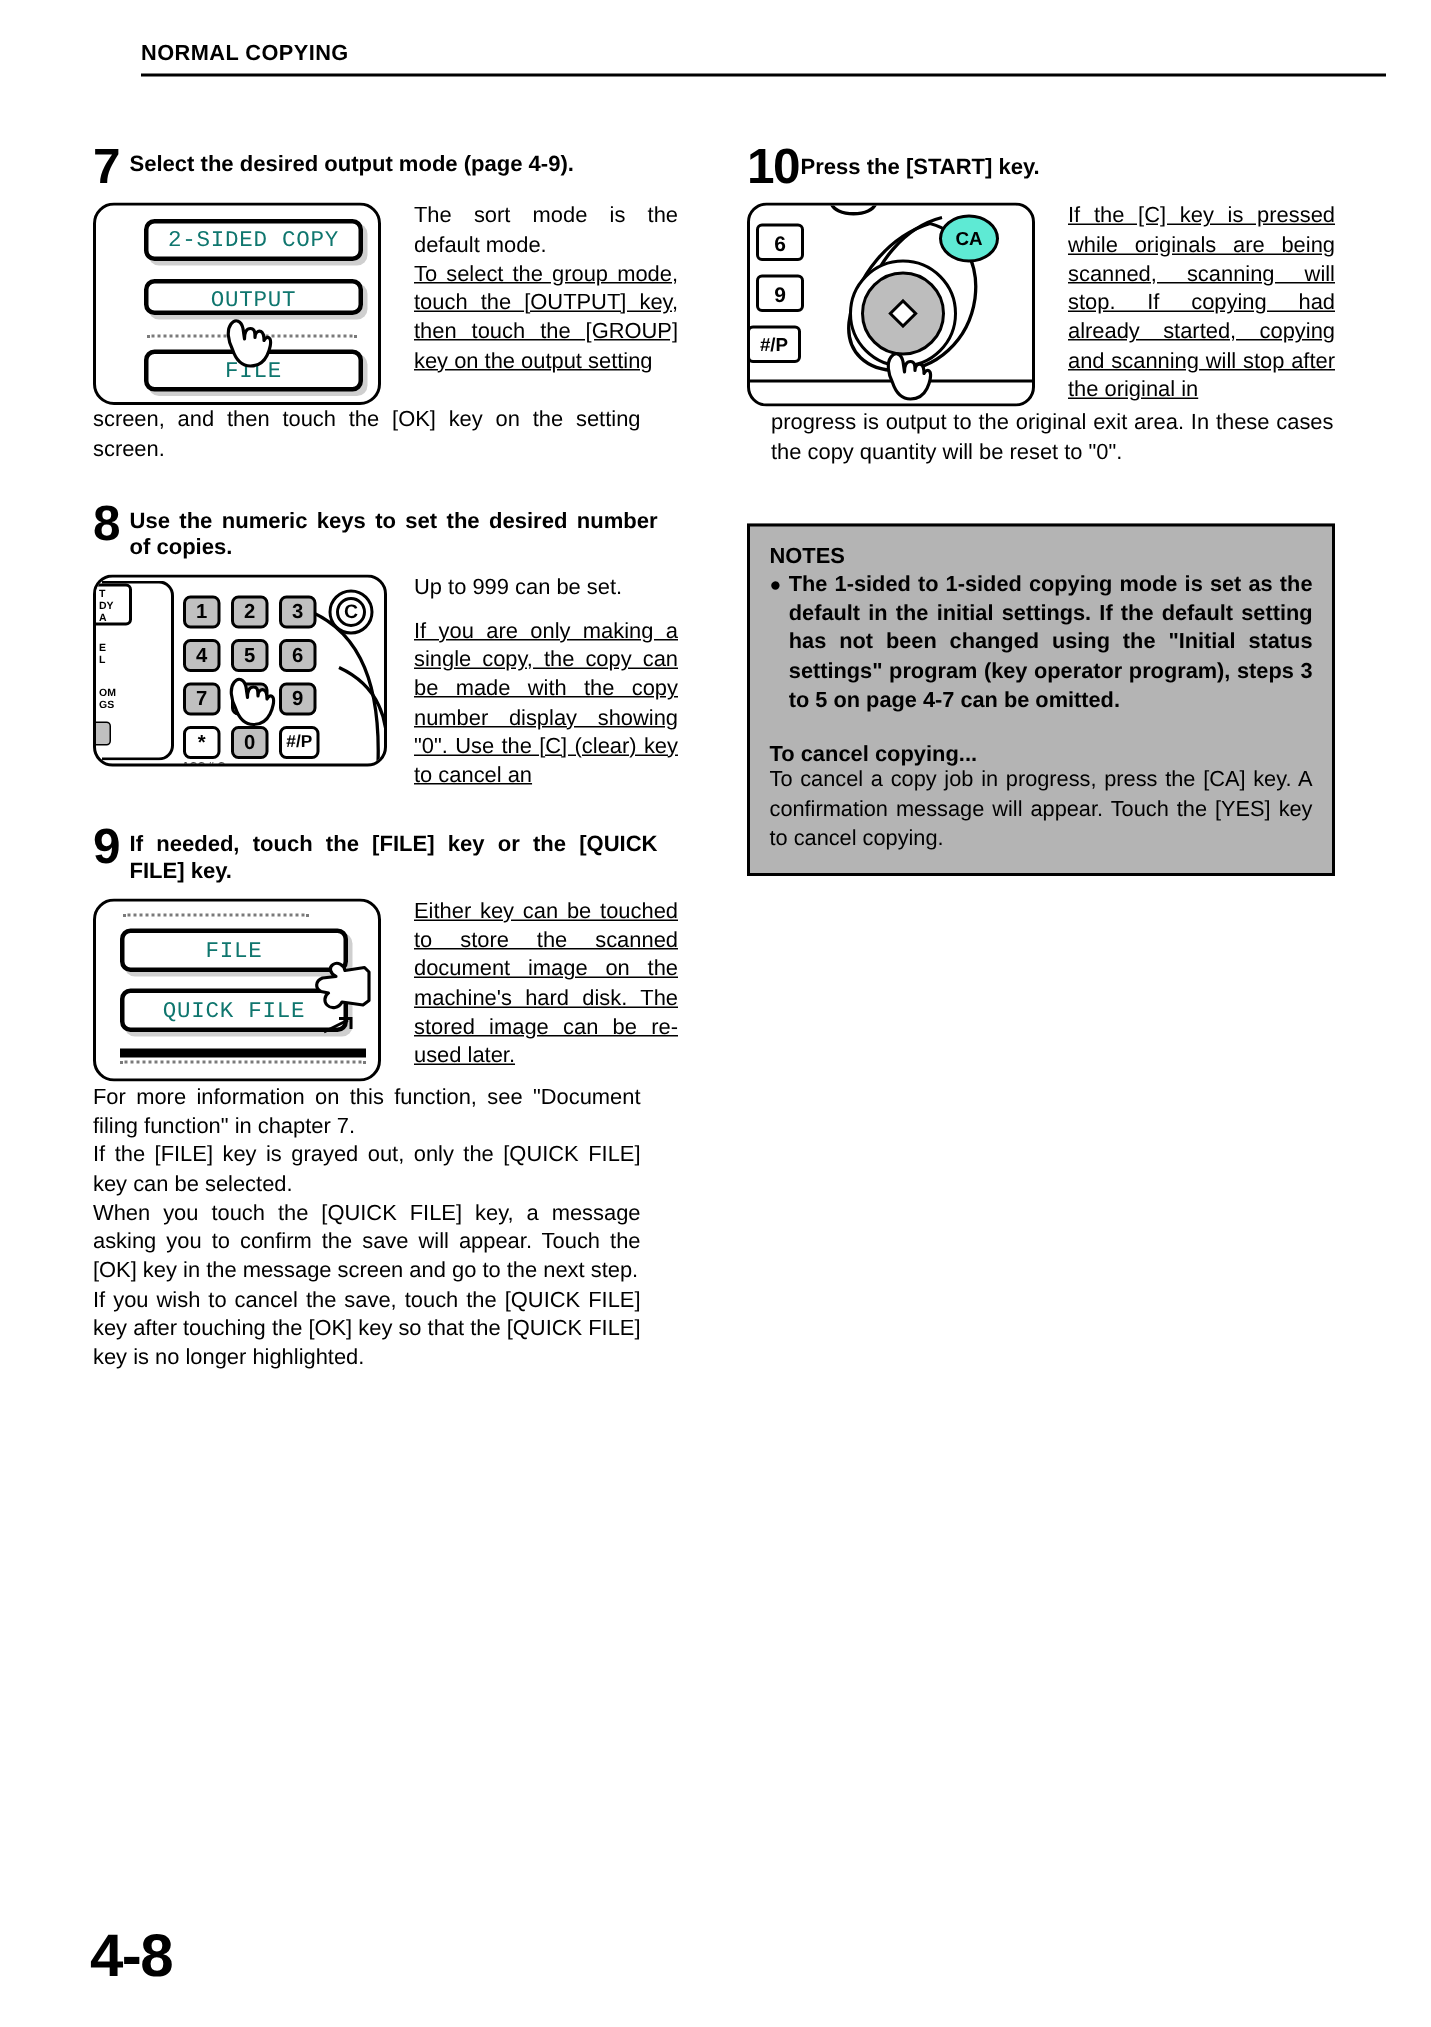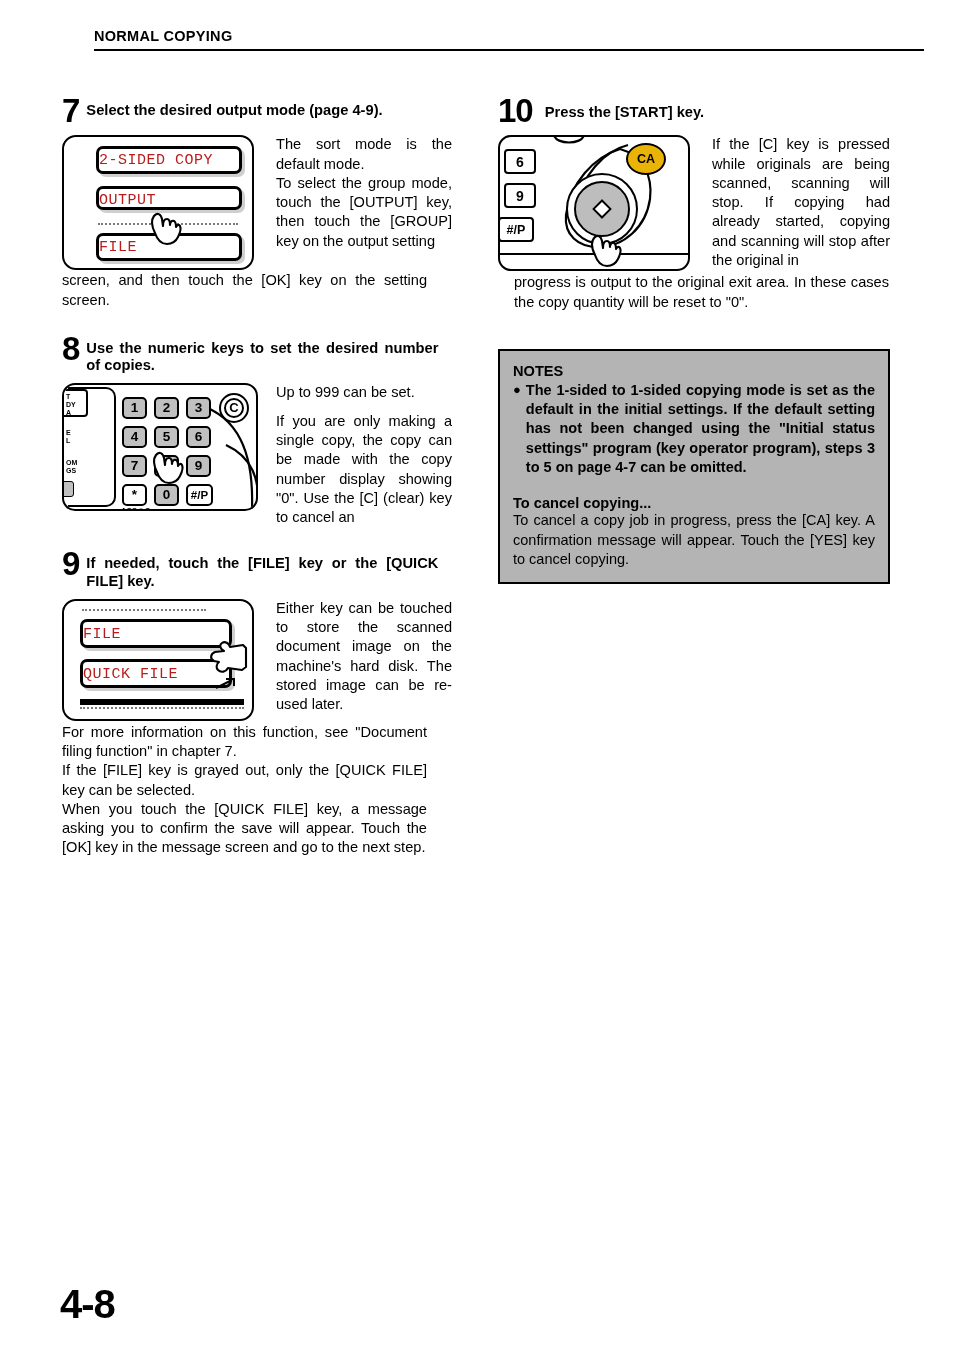--- a/index.html
+++ b/index.html
@@ -28,54 +28,55 @@
   .col-left  { position:absolute; left:62px;  top:100px; width:390px; }
   .col-right { position:absolute; left:498px; top:100px; width:392px; }
 
   
   .step { position:relative; }
   .step-head { display:flex; align-items:flex-start; }
   .step-num {
     font-size: 33px; font-weight: bold; line-height: .92;
     margin-right: 6px; margin-top:-4px; flex:none;
   }
-  .step-num.wide { letter-spacing:-1px; margin-right:12px; }
+  .step-num.wide { letter-spacing:-1px; margin-right:1px; }
   .step-title {
     font-size: 14.7px; font-weight: bold; line-height: 1.18;
     text-align: justify; padding-top:2px;
   }
   .step-title.narrow { width: 352px; }
   .step-title.nj { text-align:left; }
 
   
   .bodytext { font-size: 14.6px; line-height: 1.32; text-align: justify; }
   .bodytext p { margin: 0 0 0 0; }
   .bodytext p + p { margin-top: 0px; }
   .tjust { text-align: justify; text-align-last: left; }
-  .tjust-full { text-align: justify; }
+  .tjust-full { text-align: justify; text-decoration: underline; }
 
   
   .figwrap { overflow: hidden; }
   .fig { float: left; }
   .sidetext { overflow: hidden; }
 
   
   .panel {
     border: 2.5px solid #000;
     border-radius: 14px;
     background: #fff;
     position: relative;
   }
   .lcd-key {
     border: 3px solid #000;
     border-radius: 7px;
     background: #fff;
-    color: #b91c1c;
+    color: #0f766e;
     font-family: "Liberation Mono", monospace;
     font-size: 15px;
+    text-align: center;
     position: relative;
     box-shadow: 3px 3px 0 #cfcfcf;
     letter-spacing: .5px;
   }
   .dotline {
     border-top: 2px dotted #7a7a7a;
   }
   .thickbar { background:#000; height:6px; }
 
   
@@ -122,21 +123,21 @@
   .sk-start-inner {
     position:absolute; border:2.5px solid #000; border-radius:50%;
     background:#bdbdbd; display:flex; align-items:center; justify-content:center;
   }
   .sk-diamond {
     width:14px; height:14px; border:2px solid #000; background:#fff;
     transform: rotate(45deg);
   }
   .sk-ca {
     position:absolute; border:2.5px solid #000; border-radius:50%;
-    background:#eab308; display:flex; align-items:center; justify-content:center;
+    background:#5eead4; display:flex; align-items:center; justify-content:center;
     font-size:12.5px; font-weight:bold;
   }
 
   
   .notes-box {
     border: 2px solid #000;
     background: #b4b4b4;
     padding: 12px 13px 13px 13px;
   }
   .notes-title { font-size:14.6px; font-weight:bold; margin-bottom:2px; }
@@ -289,20 +290,21 @@
         </div>
       </div>
 
       <div class="sidetext bodytext tjust-full" style="width:176px;">Either key can be touched to store the scanned document image on the machine's hard disk. The stored image can be re-used later.</div>
     </div>
 
     <div class="bodytext" style="margin-top:2px; width:365px;">
       <p class="tjust">For more information on this function, see "Document filing function" in chapter 7.</p>
       <p class="tjust">If the [FILE] key is grayed out, only the [QUICK FILE] key can be selected.</p>
       <p class="tjust">When you touch the [QUICK FILE] key, a message asking you to confirm the save will appear. Touch the [OK] key in the message screen and go to the next step.</p>
+      <p class="tjust">If you wish to cancel the save, touch the [QUICK FILE] key after touching the [OK] key so that the [QUICK FILE] key is no longer highlighted.</p>
     </div>
   </div>
 </div>
 
 <div class="col-right">
 
   <div class="step">
     <div class="step-head">
       <div class="step-num wide">10</div>
       <div class="step-title nj" style="padding-top:4px;">Press the [START] key.</div>

